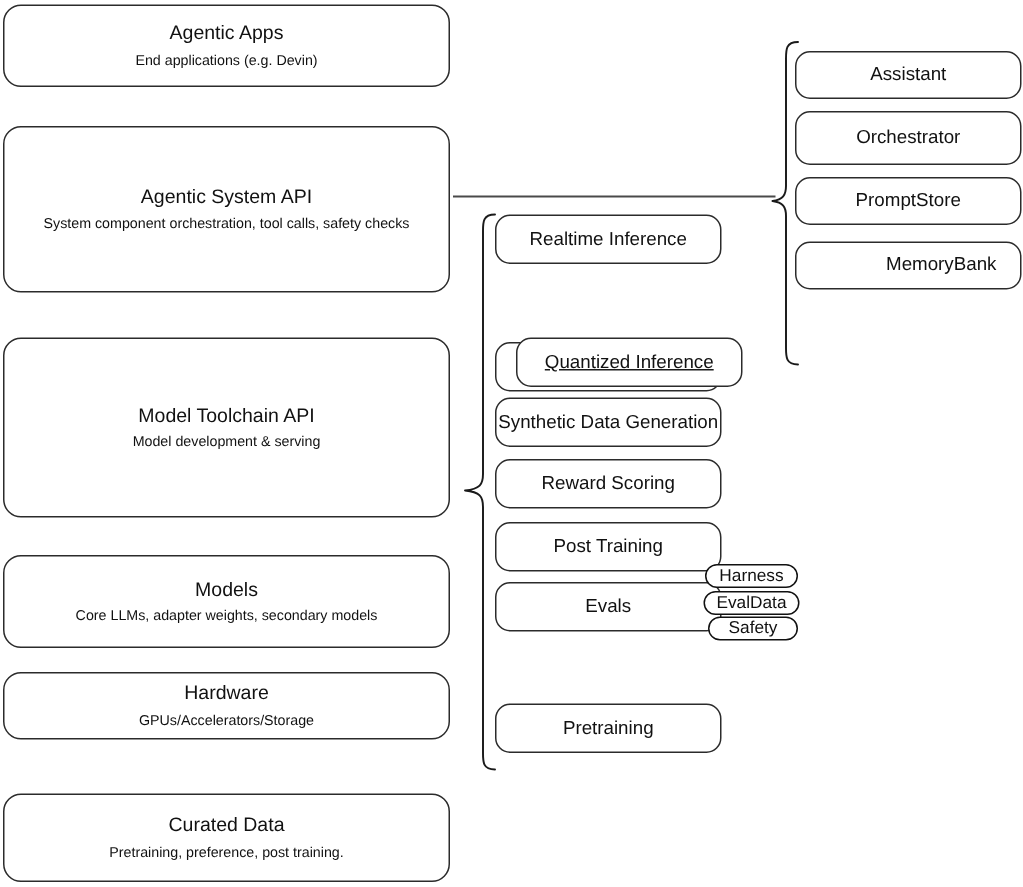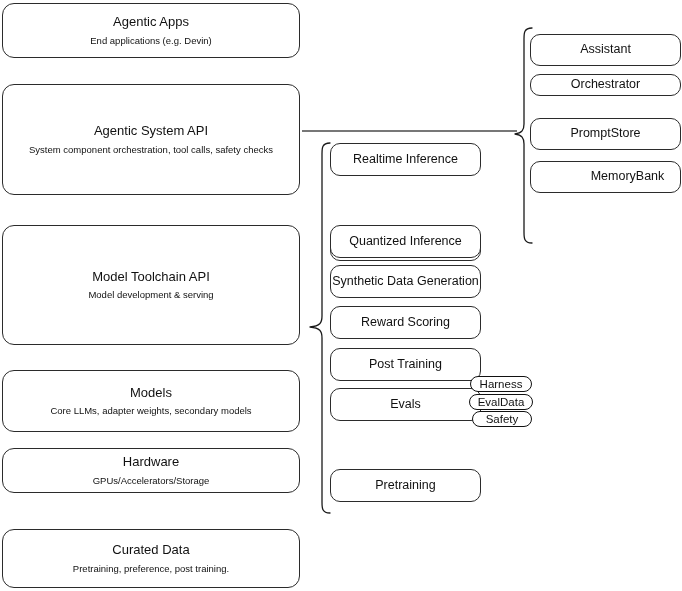--- a/index.html
+++ b/index.html
@@ -142,21 +142,21 @@
            C 22 368, 22 373, 30 373"></path>
     </svg>
   </div>
 
   <div class="box cap-box" style="left:330px; top:143px; width:151px; height:33px;">
     <div class="title">Realtime Inference</div>
   </div>
   <div class="box cap-box" style="left:330px; top:184px; width:151px; height:33px;margin-top:44px;">
     <div class="title">Batch Inference</div>
   </div>
-  <div class="box cap-box" style="left:330px; top:225px; width:151px; height:33px;">
+  <div class="box cap-box" style="left:344px; top:225px; width:151px; height:33px;text-decoration:underline;">
     <div class="title">Quantized Inference</div>
   </div>
   <div class="box cap-box" style="left:330px; top:265px; width:151px; height:33px;">
     <div class="title">Synthetic Data Generation</div>
   </div>
   <div class="box cap-box" style="left:330px; top:306px; width:151px; height:33px;">
     <div class="title">Reward Scoring</div>
   </div>
   <div class="box cap-box" style="left:330px; top:348px; width:151px; height:33px;">
     <div class="title">Post Training</div>
@@ -186,21 +186,21 @@
            C 12 105, 10 108, 3 109
            C 10 110, 12 113, 12 119
            L 12 207
            C 12 213, 12 218, 20 218"></path>
     </svg>
   </div>
 
   <div class="box cap-box" style="left:530px; top:34px; width:151px; height:32px;">
     <div class="title">Assistant</div>
   </div>
-  <div class="box cap-box" style="left:530px; top:74px; width:151px; height:22px;">
+  <div class="box cap-box" style="left:530px; top:74px; width:151px; height:36px;">
     <div class="title">Orchestrator</div>
   </div>
   <div class="box cap-box" style="left:530px; top:118px; width:151px; height:32px;">
     <div class="title">PromptStore</div>
   </div>
   <div class="box cap-box" style="left:530px; top:161px; width:151px; height:32px;padding-left:44px;">
     <div class="title">MemoryBank</div>
   </div>
 
 </div>

